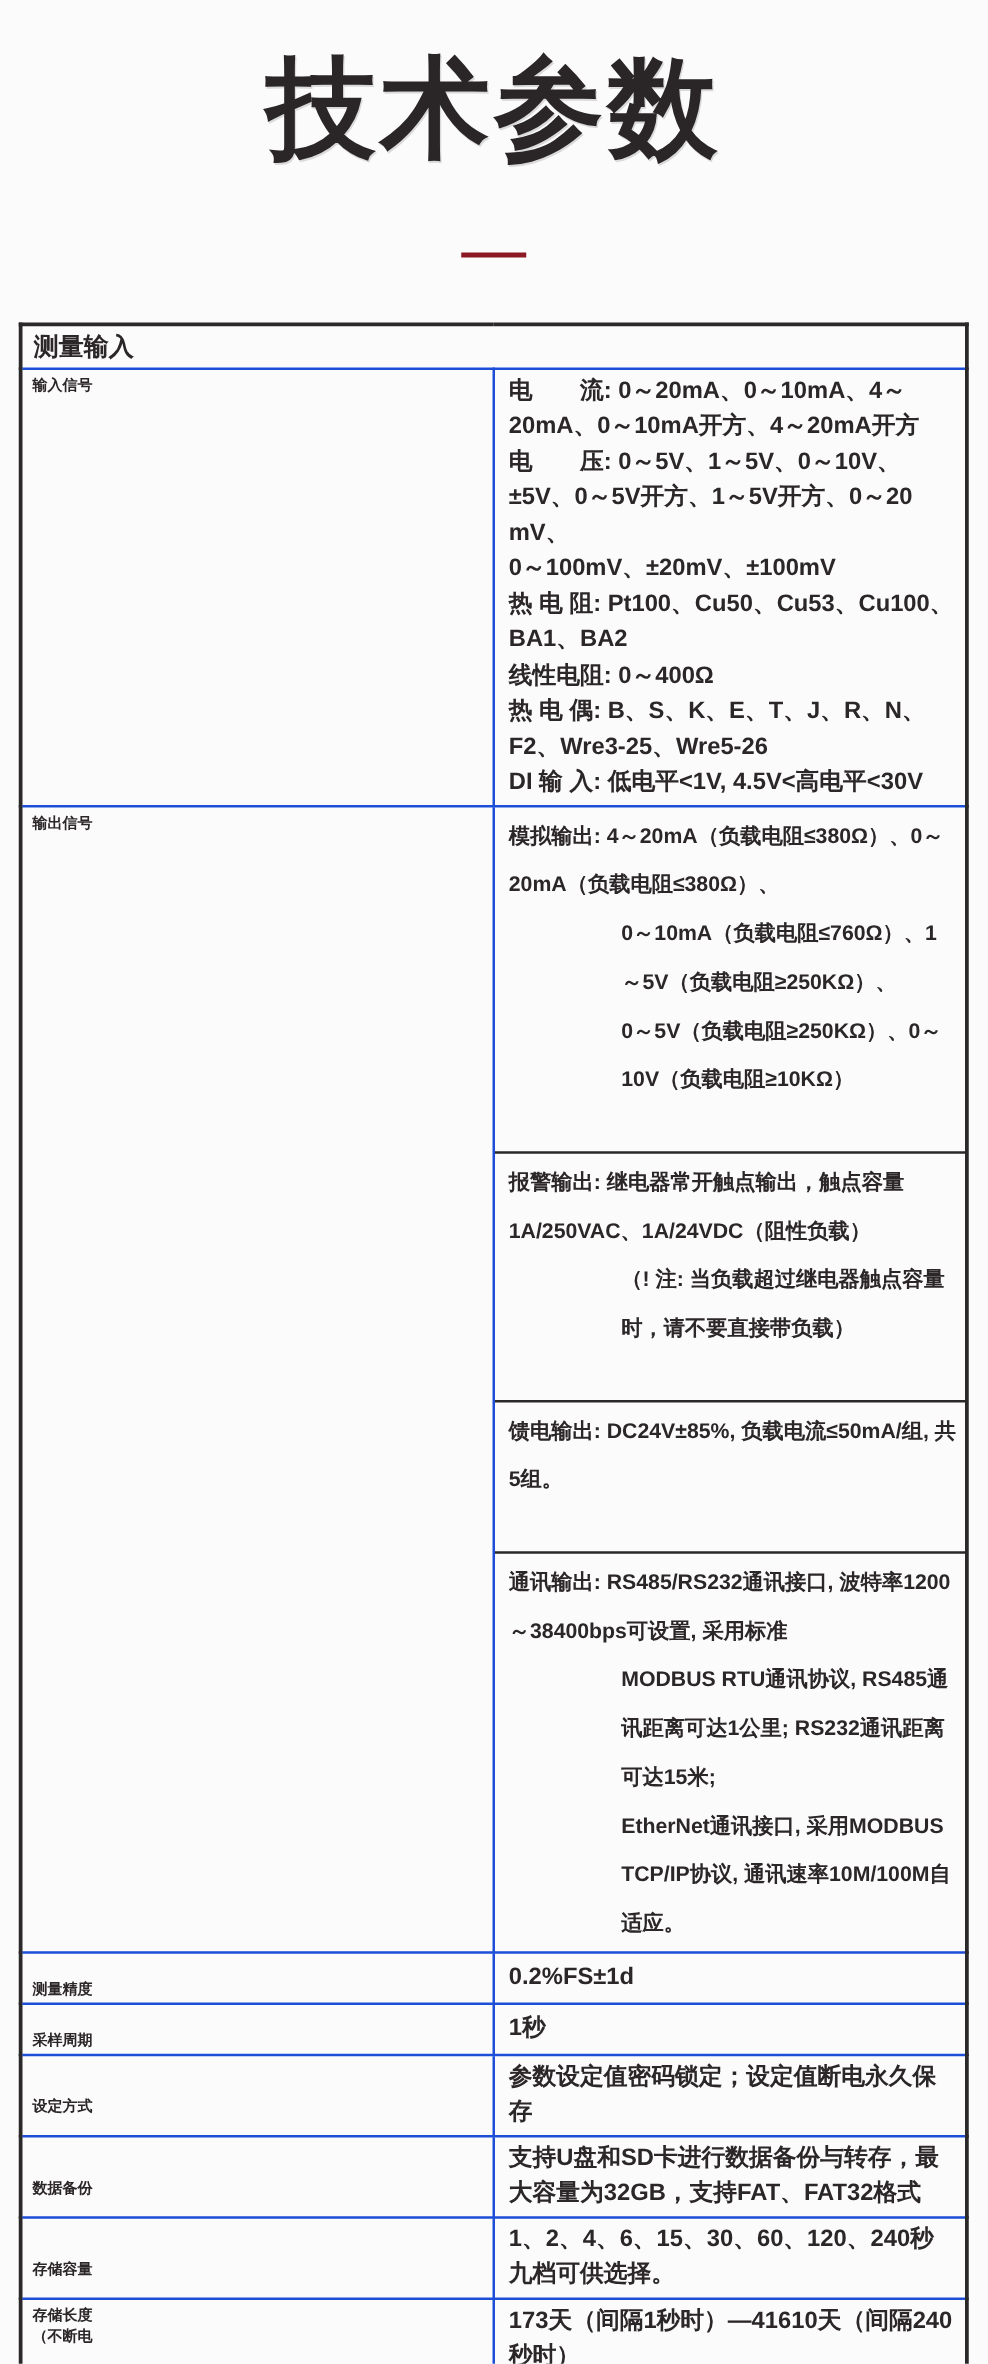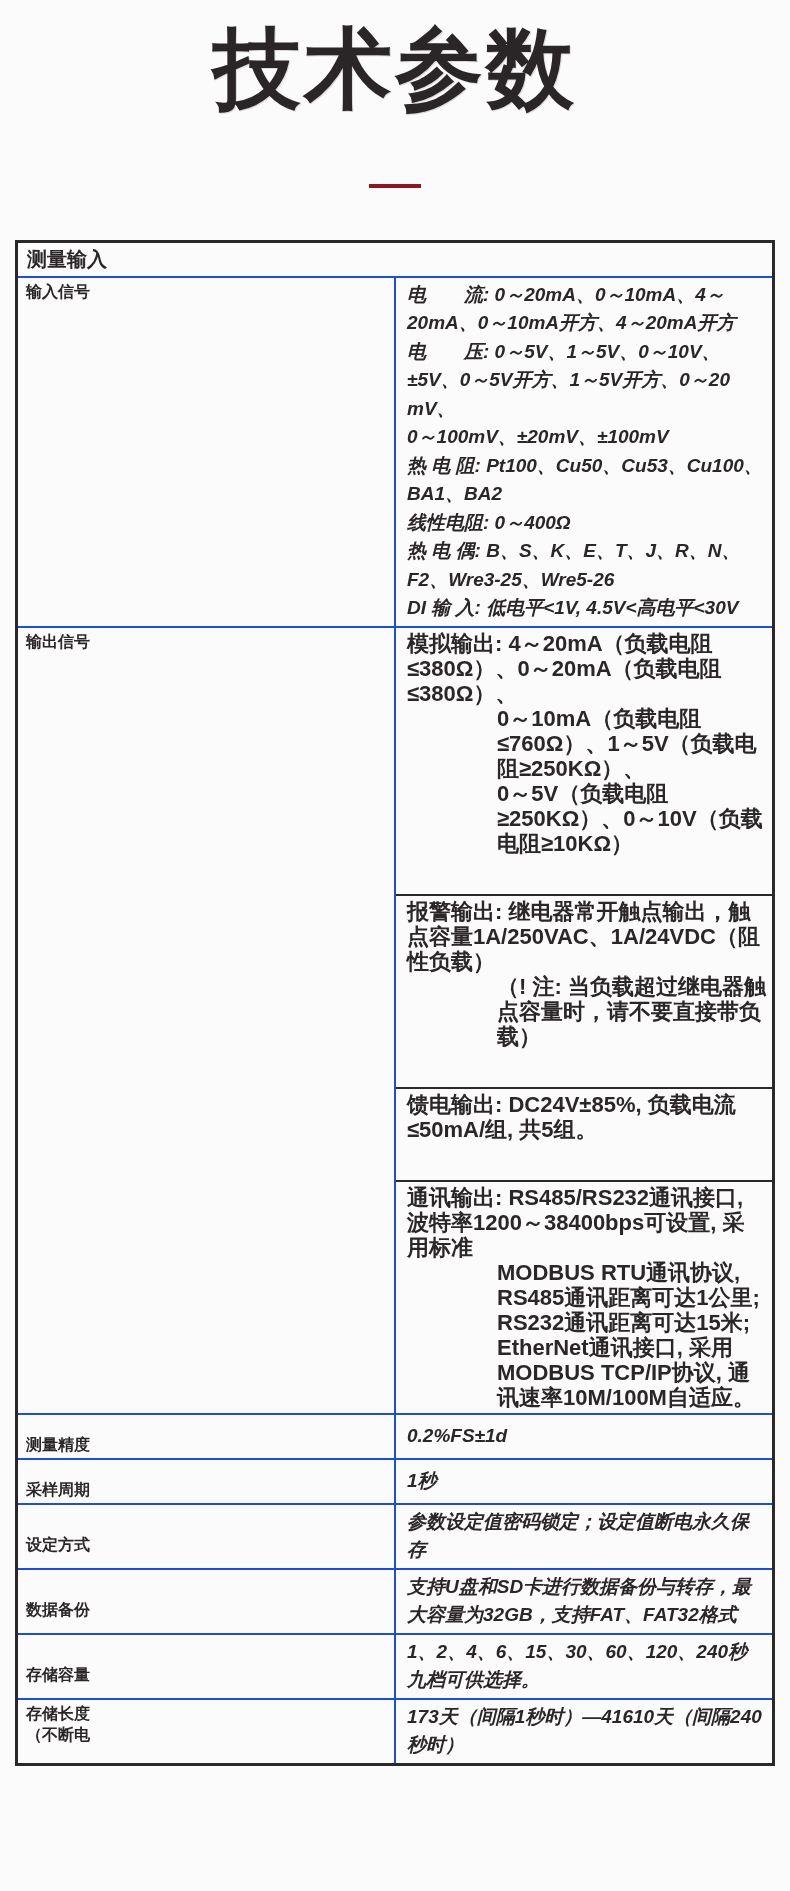--- a/index.html
+++ b/index.html
@@ -4,36 +4,36 @@
 <style>
   html,body{margin:0;padding:0;}
   body{
     width:790px;height:1891px;
     background:#fcfbfb;
     font-family:"Liberation Sans","DejaVu Sans",sans-serif;
     font-weight:bold;
     color:#2b2728;
     -webkit-font-smoothing:antialiased;
   }
-  .page-header{padding-top:16px;text-align:center;}
+  .page-header{padding-top:34px;text-align:center;}
   .page-title{
     margin:0;font-size:88px;line-height:1.2;letter-spacing:3px;
     color:#2a2526;text-shadow:1px 1px 0 rgba(120,120,120,.25);
   }
   .title-rule{width:52px;height:4px;margin:62px auto 0;}
   .tables{margin:52px 15px 0;}
   table{border-collapse:collapse;table-layout:fixed;width:760px;}
   table.spec,table.chan,table.env{border:3px solid #2b2829;}
   td,th{border:2px solid #1d4ed8;}
   .section-cell{font-size:20px;padding:3px 9px;height:25px;}
-  .label-col{width:92px;font-size:16px;padding:20px 3px 2px 8px;vertical-align:middle;}
+  .label-col{width:92px;font-size:12px;padding:20px 3px 2px 8px;vertical-align:middle;}
   .v-top{vertical-align:top;padding-top:4px;}
-  .content{font-size:19px;line-height:28.5px;padding:3px 6px 3px 11px;vertical-align:middle;font-style:italic;}
+  .content{font-size:19px;line-height:28.5px;padding:3px 6px 3px 11px;vertical-align:middle;}
   .nopad{padding:0;}
-  .sub{padding:3px 6px 3px 11px;font-size:22px;line-height:25px;}
+  .sub{padding:3px 6px 3px 11px;font-size:17px;line-height:39px;}
   .sub + .sub{border-top:2px solid #2b2829;margin-top:35px;}
   .cont{padding-left:90px;}
 </style>
 </head>
 <body>
 
 <div class="page-header">
   <h1 class="page-title">技术参数</h1>
   <div class="title-rule" style="background: rgb(139, 24, 34);"></div>
 </div>

